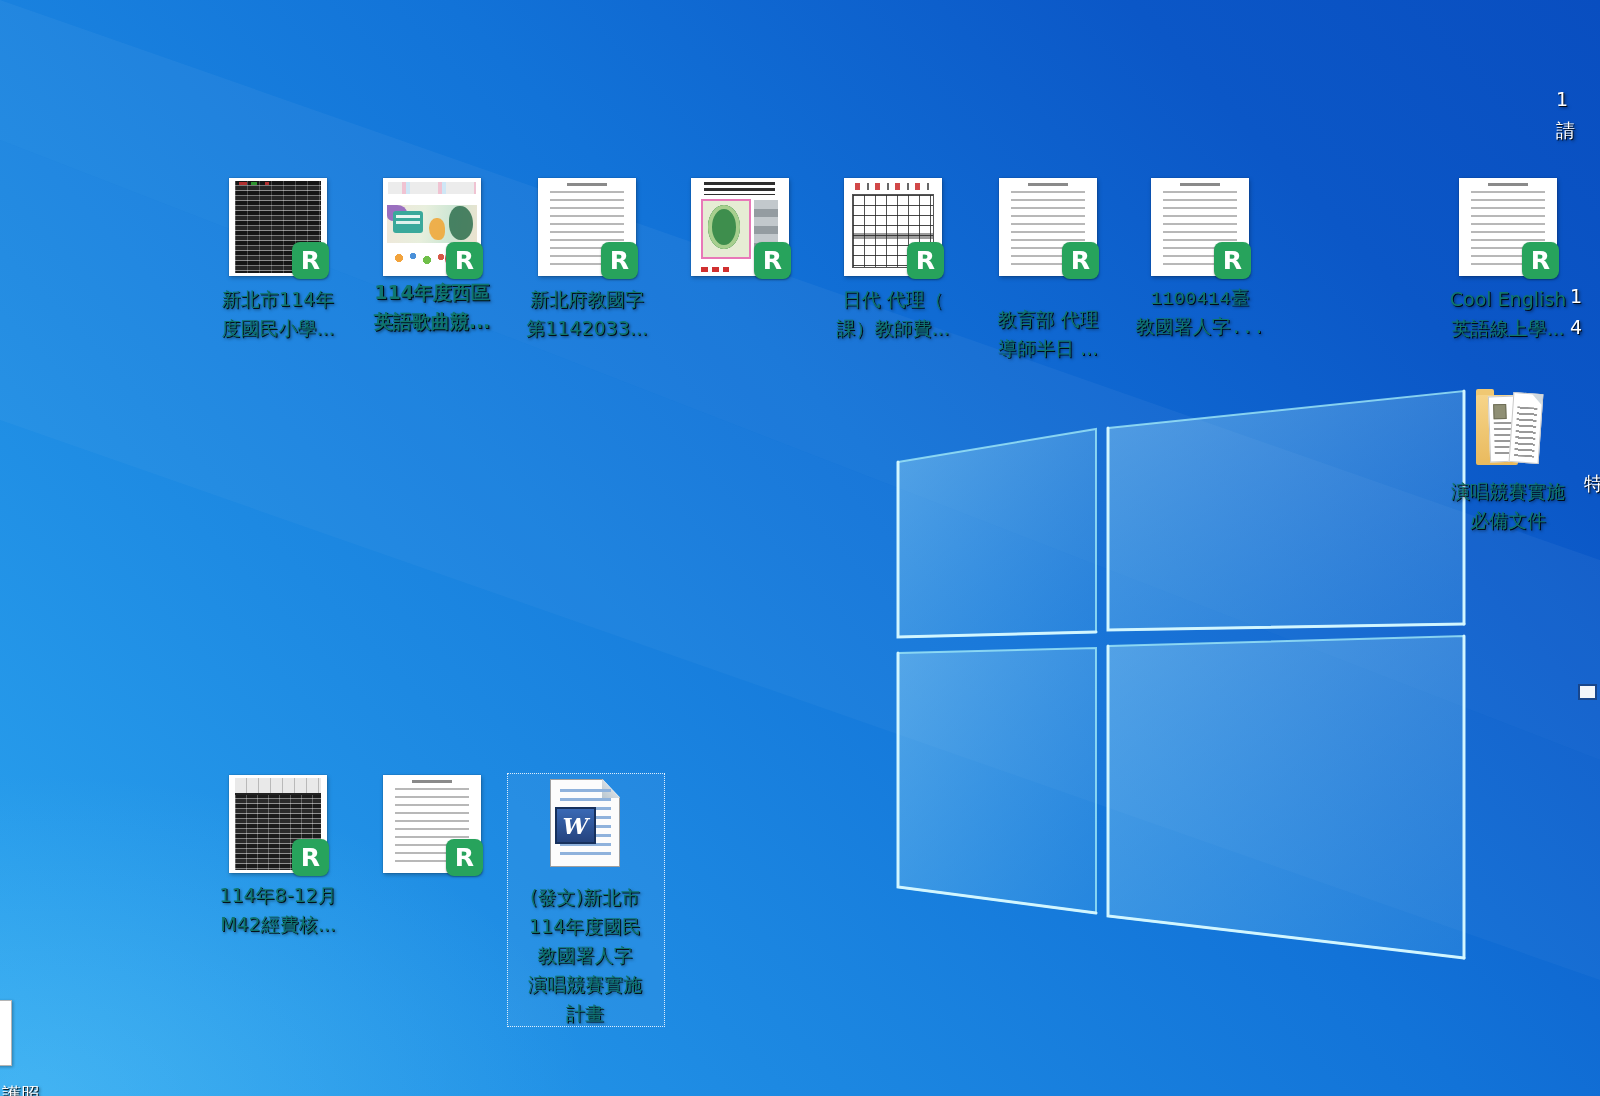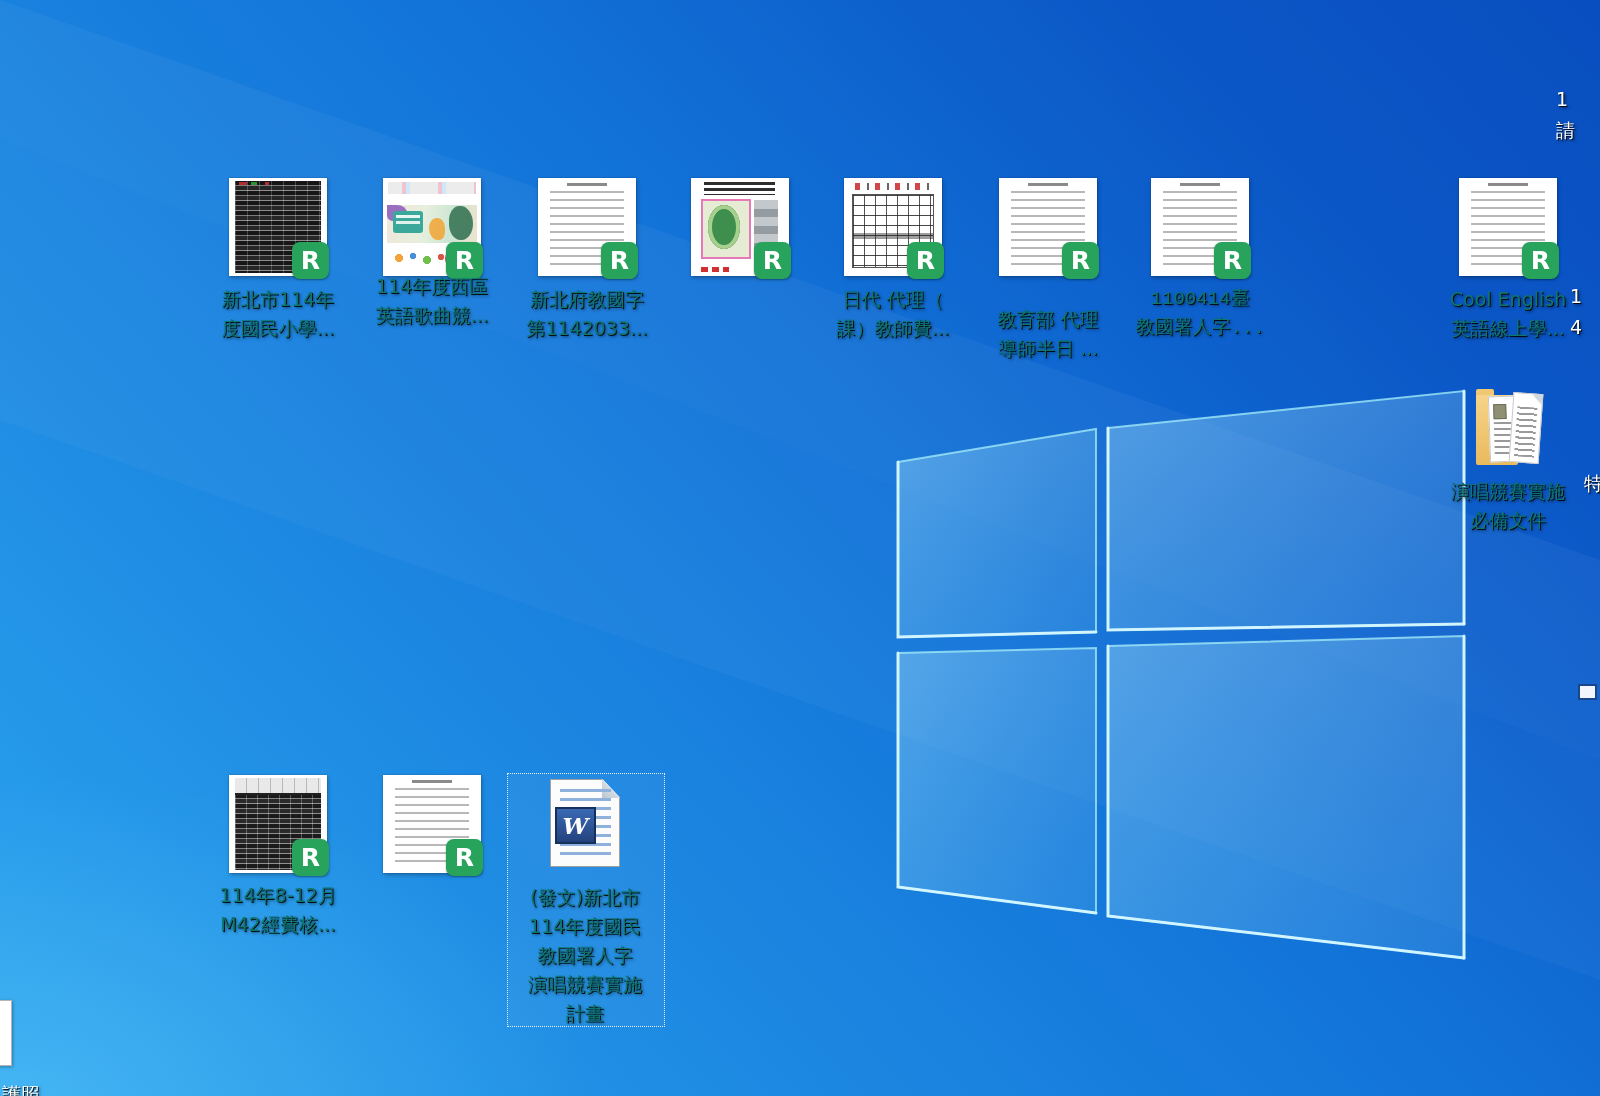--- a/index.html
+++ b/index.html
@@ -157,21 +157,21 @@
           <div class="fl-band"></div>
           <div class="fl-blobL"></div>
           <div class="fl-note"></div>
           <div class="fl-box"></div>
           <div class="fl-red"></div>
           <div class="fl-or"></div>
           <div class="fl-dots"></div>
           <div class="fl-blob"></div>
           <div class="badge">R</div>
         </div>
-        <div class="label" style="top: 94px;">
+        <div class="label" style="top: 100px; font-weight: bold;">
           <div>114年度西區</div>
           <div>英語歌曲競...</div>
         </div>
       </div>
       <div class="icon" style="left: 512px; top: 178px;">
         <div class="thumb t-docText">
           <div class="badge">R</div>
         </div>
         <div class="label" style="top: 107px;">
           <div>新北府教國字</div>

